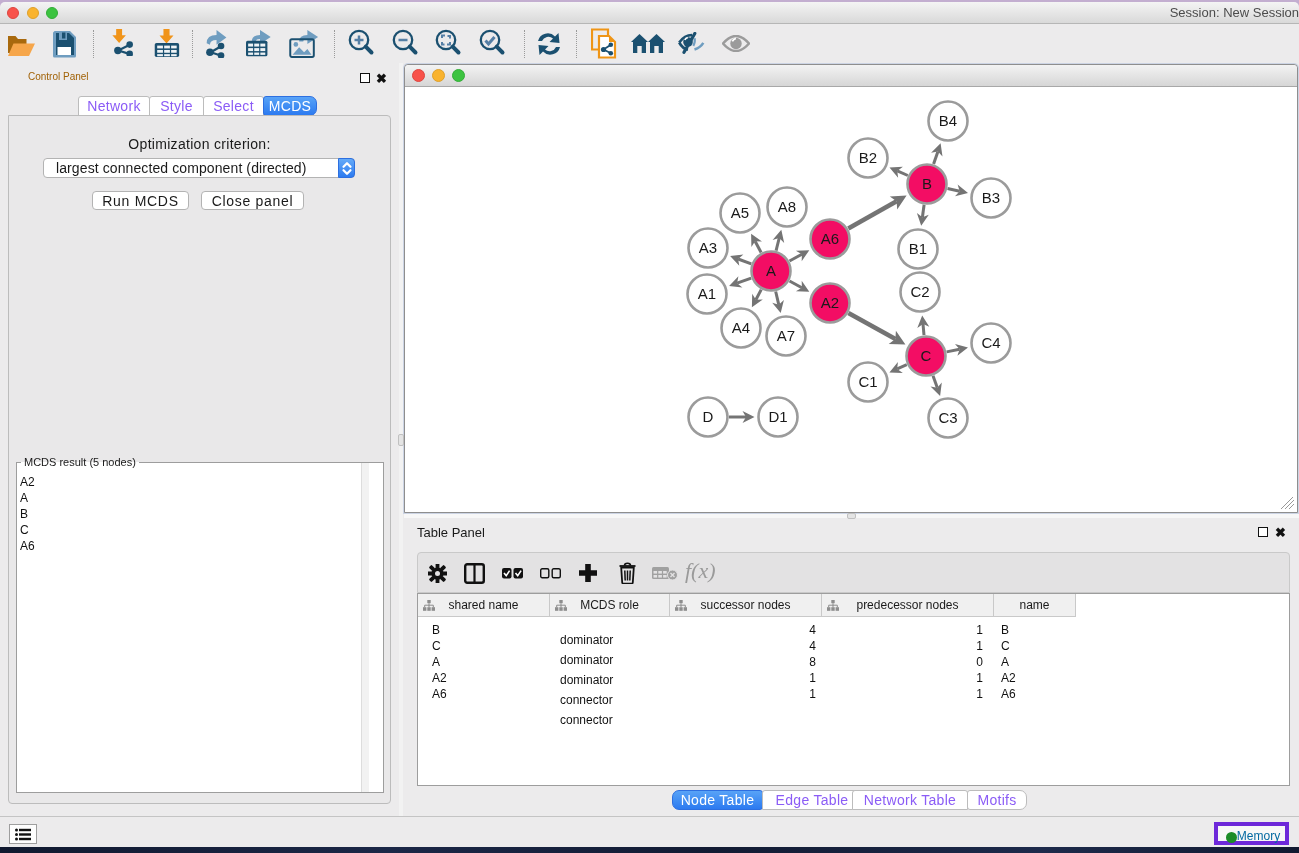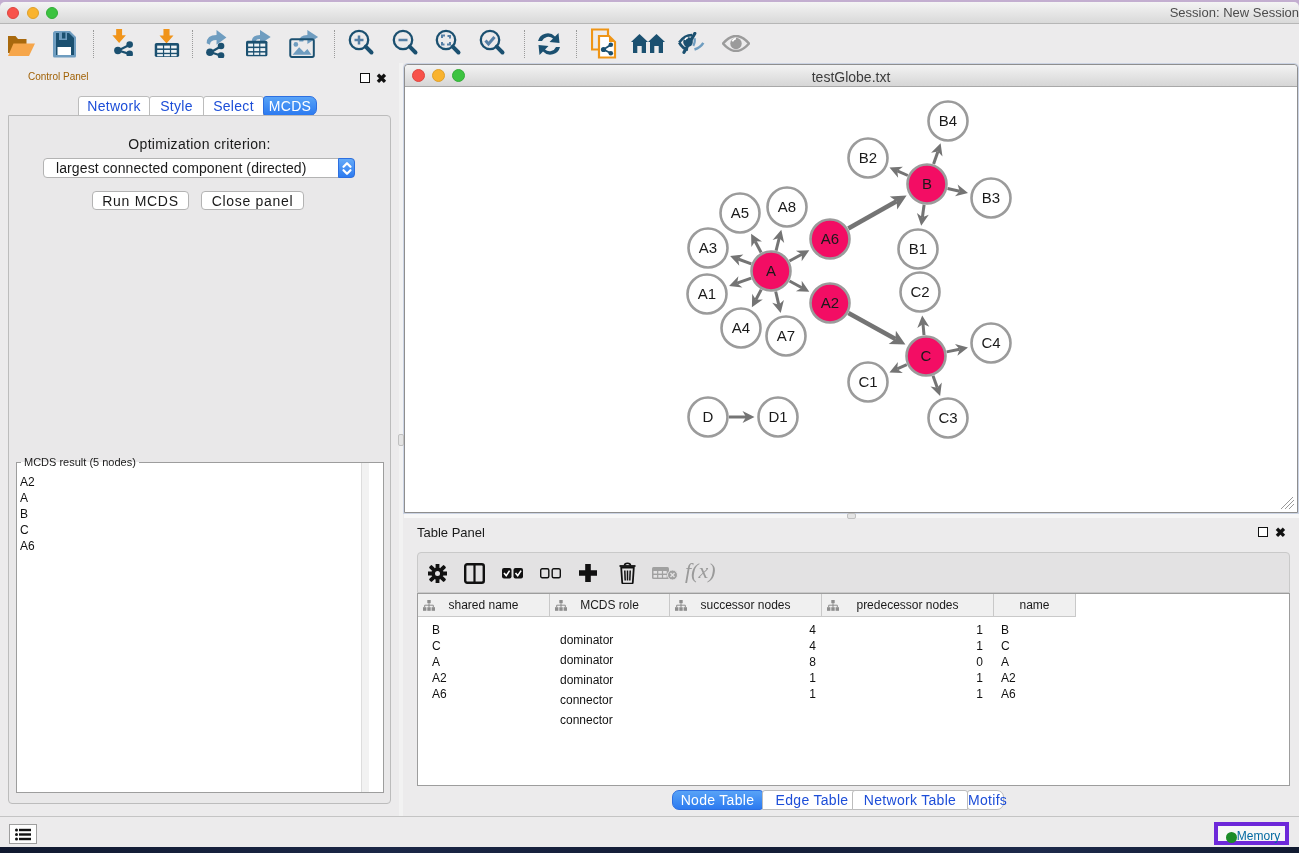--- a/index.html
+++ b/index.html
@@ -24,21 +24,21 @@
 
 
 #cp-title { left:28px; top:71px; font-size:10px; color:#a16207; }
 .sqico { width:10px; height:10px; border:1.5px solid #111; background:#fff; }
 #cp-sq { left:360px; top:73px; }
 .xico { font-size:13px; font-weight:bold; color:#111; }
 #cp-x { left:376px; top:71px; }
 
 .tabs { height:20px; }
 .tab { position:absolute; top:0; height:20px; line-height:19px; text-align:center;
-  font-size:14px; letter-spacing:0.3px; color:#1d4ed8; background:#fff; border:1px solid #bcbcbc; border-radius:3px 3px 0 0; }
+  font-size:14px; letter-spacing:0.3px; color:#8b5cf6; background:#fff; border:1px solid #bcbcbc; border-radius:3px 3px 0 0; }
 .tab.sel { background:linear-gradient(#58a3f7,#2c7af0); color:#fff; border-color:#2d6fe0; }
 
 #cp-tabs { left:0; top:96px; }
 #cp-box { left:8px; top:115px; width:383px; height:689px; background:#e9e8e9;
   border:1px solid #bcbcbc; border-radius:0 4px 4px 4px; }
 
 #opt-label { left:0; top:136px; width:399px; text-align:center; font-size:14px; letter-spacing:0.3px; color:#1a1a1a; }
 #dropdown { left:43px; top:158px; width:312px; height:20px; background:#fff;
   border:1px solid #b3b3b3; border-radius:4px; font-size:14px; letter-spacing:0.1px; line-height:19px;
   padding-left:12px; color:#1a1a1a; }
@@ -300,21 +300,20 @@
 </svg>
 </div>
 <div id="membtn" class="abs"><div id="memdot" class="abs"></div><span style="margin-left:14px;">Memory</span></div>
 <div id="wallpaper" class="abs"></div>
 
 <div id="netwin" class="abs">
   <div id="net-titlebar" class="abs">
     <div id="nt1" class="tl abs" style="background:#f8524a;border:1px solid #dd4640;"></div>
     <div id="nt2" class="tl abs" style="background:#f9b32e;border:1px solid #dfa02a;"></div>
     <div id="nt3" class="tl abs" style="background:#3cc340;border:1px solid #33ad38;"></div>
-    <div id="net-title" class="abs">testGlobe.txt</div>
   </div>
   <div id="canvas" class="abs">
     <svg id="graph" width="892" height="425" viewBox="0 0 892 425" font-family="Liberation Sans, sans-serif">
 <line x1="346.2" y1="190.1" x2="332.1" y2="195.2" stroke="#747474" stroke-width="3"></line>
 <polygon points="324.1,198.1 333.4,188.3 332.1,195.2 337.4,199.6" fill="#747474"></polygon>
 <line x1="346.3" y1="175.8" x2="333.1" y2="171.0" stroke="#747474" stroke-width="3"></line>
 <polygon points="325.1,168.1 338.4,166.5 333.1,171.0 334.3,177.8" fill="#747474"></polygon>
 <line x1="356.2" y1="201.6" x2="350.9" y2="211.7" stroke="#747474" stroke-width="3"></line>
 <polygon points="346.9,219.2 347.2,205.8 350.9,211.7 357.8,211.4" fill="#747474"></polygon>
 <line x1="356.1" y1="164.5" x2="350.1" y2="153.2" stroke="#747474" stroke-width="3"></line>
@@ -516,14 +515,14 @@
   <div class="trow" style="left:14px; top:28px; line-height:16px;">B<br>C<br>A<br>A2<br>A6</div>
   <div class="trow" style="left:142px; top:36px; line-height:20px;">dominator<br>dominator<br>dominator<br>connector<br>connector</div>
   <div class="trow" style="left:340px; top:28px; width:58px; line-height:16px; text-align:right;">4<br>4<br>8<br>1<br>1</div>
   <div class="trow" style="left:507px; top:28px; width:58px; line-height:16px; text-align:right;">1<br>1<br>0<br>1<br>1</div>
   <div class="trow" style="left:583px; top:28px; line-height:16px;">B<br>C<br>A<br>A2<br>A6</div>
 </div>
 <div id="tp-tabs" class="abs tabs">
   <div class="tab sel" style="left:0; width:91px; border-radius:7px 3px 3px 7px;">Node Table</div>
   <div class="tab" style="left:90px; width:100px;">Edge Table</div>
   <div class="tab" style="left:180px; width:116px;">Network Table</div>
-  <div class="tab" style="left:295px; width:37px; border-radius:3px 7px 7px 3px;">Motifs</div>
+  <div class="tab" style="left:295px; width:60px; border-radius:3px 7px 7px 3px;">Motifs</div>
 </div>
 
 </body></html>

